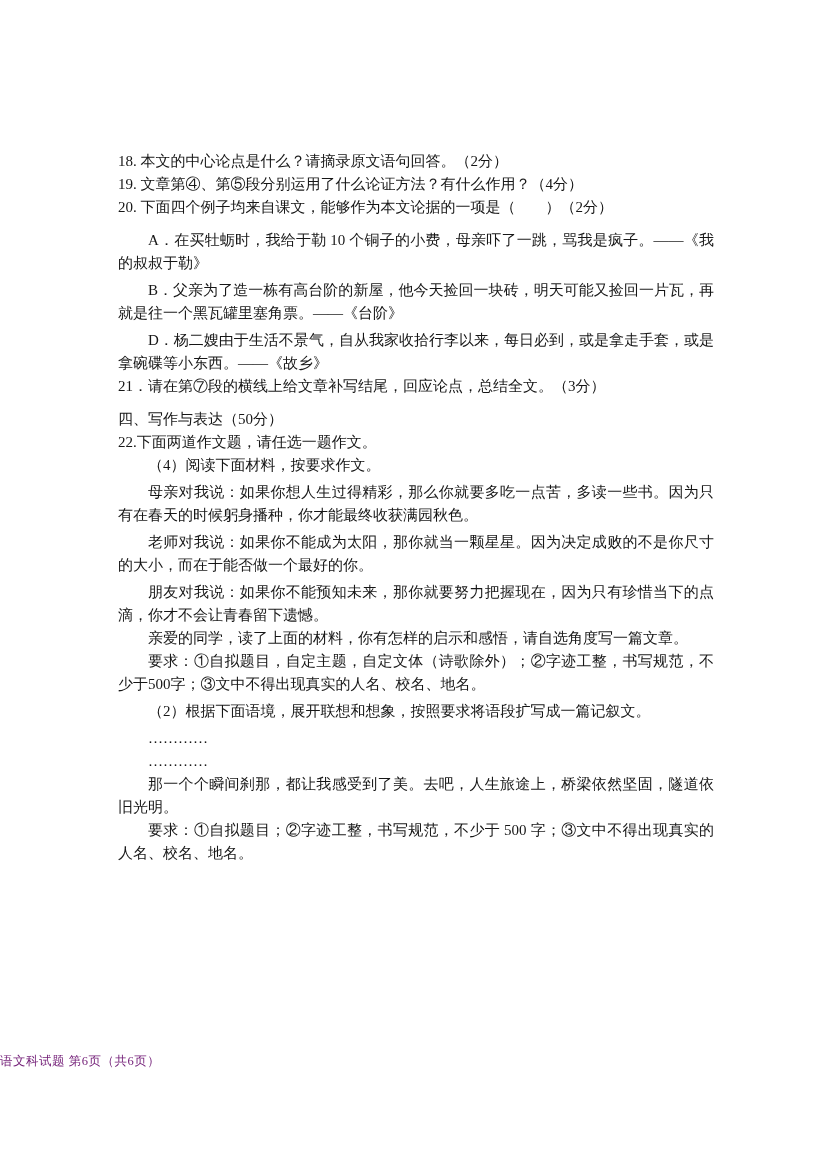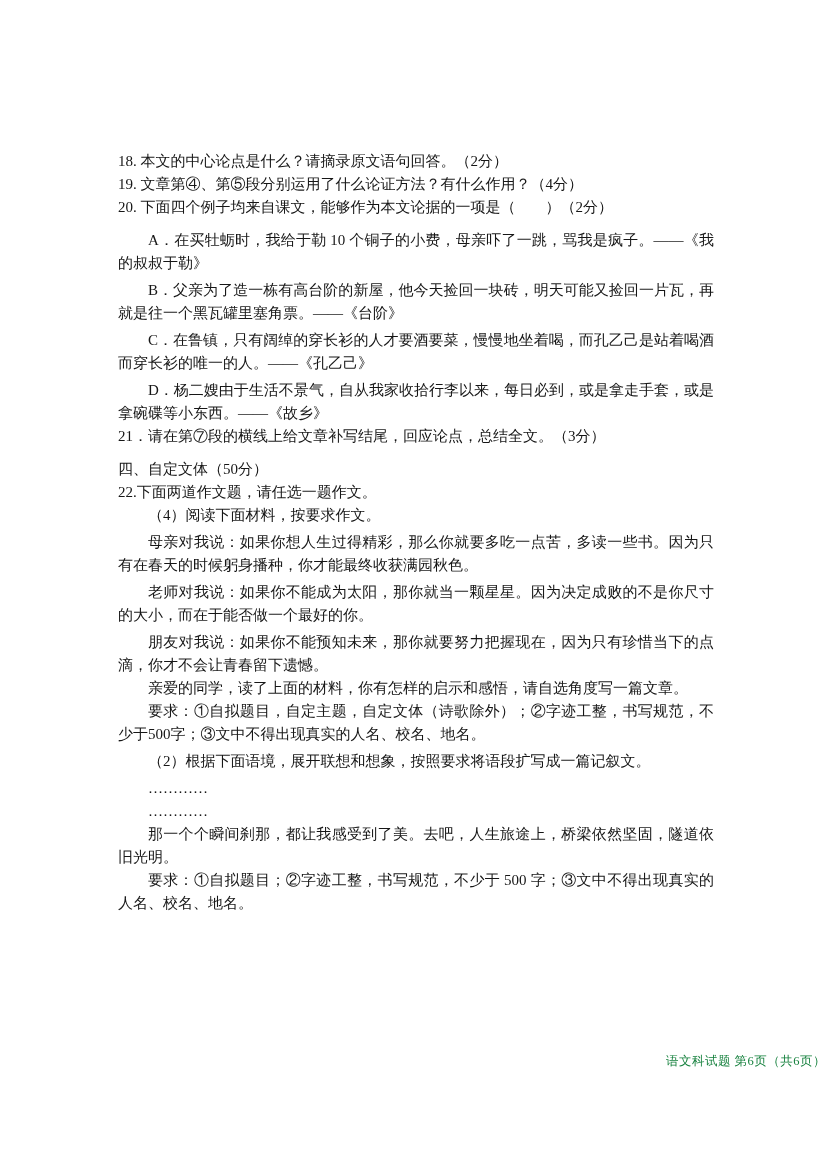--- a/index.html
+++ b/index.html
@@ -32,44 +32,43 @@
   }
   .indent { text-indent: 2em; }
   .mt  { margin-top: 10px !important; }
   .mt-s { margin-top: 4px !important; }
   b, .bold { font-weight: normal; }
   .footer {
     position: absolute;
     left: 0;
     right: 0;
     top: 1053px;
-    text-align: right;
+    text-align: left;
     font-size: 12.5px;
-    color: #15803d;
+    color: #701a75;
     letter-spacing: 0.5px;
   }
 </style>
 </head>
 <body>
 
 <div class="sheet">
   <div class="content">
 
     <p>18. 本文的中心论点是什么？请摘录原文语句回答。（2分）</p>
     <p>19. 文章第④、第⑤段分别运用了什么论证方法？有什么作用？（4分）</p>
     <p>20. 下面四个例子均来自课文，能够作为本文论据的一项是（　　）（2分）</p>
 
     <p class="indent mt">A．在买牡蛎时，我给于勒 10 个铜子的小费，母亲吓了一跳，骂我是疯子。——《我的叔叔于勒》</p>
     <p class="indent mt-s">B．父亲为了造一栋有高台阶的新屋，他今天捡回一块砖，明天可能又捡回一片瓦，再就是往一个黑瓦罐里塞角票。——《台阶》</p>
-    <p class="indent mt-s">C．在鲁镇，只有阔绰的穿长衫的人才要酒要菜，慢慢地坐着喝，而孔乙己是站着喝酒而穿长衫的唯一的人。——《孔乙己》</p>
     <p class="indent mt-s">D．杨二嫂由于生活不景气，自从我家收拾行李以来，每日必到，或是拿走手套，或是拿碗碟等小东西。——《故乡》</p>
 
     <p>21．请在第⑦段的横线上给文章补写结尾，回应论点，总结全文。（3分）</p>
 
-    <p class="mt">四、自定文体（50分）</p>
+    <p class="mt">四、写作与表达（50分）</p>
     <p>22.下面两道作文题，请任选一题作文。</p>
 
     <p class="indent">（4）阅读下面材料，按要求作文。</p>
 
     <p class="indent mt-s"><b>母亲对我说：</b><span>如果你想人生过得精彩，那么你就要多吃一点苦，多读一些书。因为只有在春天的时候躬身播种，你才能最终收获满园秋色。</span></p>
 
     <p class="indent mt-s"><b>老师对我说：</b><span>如果你不能成为太阳，那你就当一颗星星。因为决定成败的不是你尺寸的大小，而在于能否做一个最好的你。</span></p>
 
     <p class="indent mt-s"><b>朋友对我说：</b><span>如果你不能预知未来，那你就要努力把握现在，因为只有珍惜当下的点滴，你才不会让青春留下遗憾。</span></p>
 

